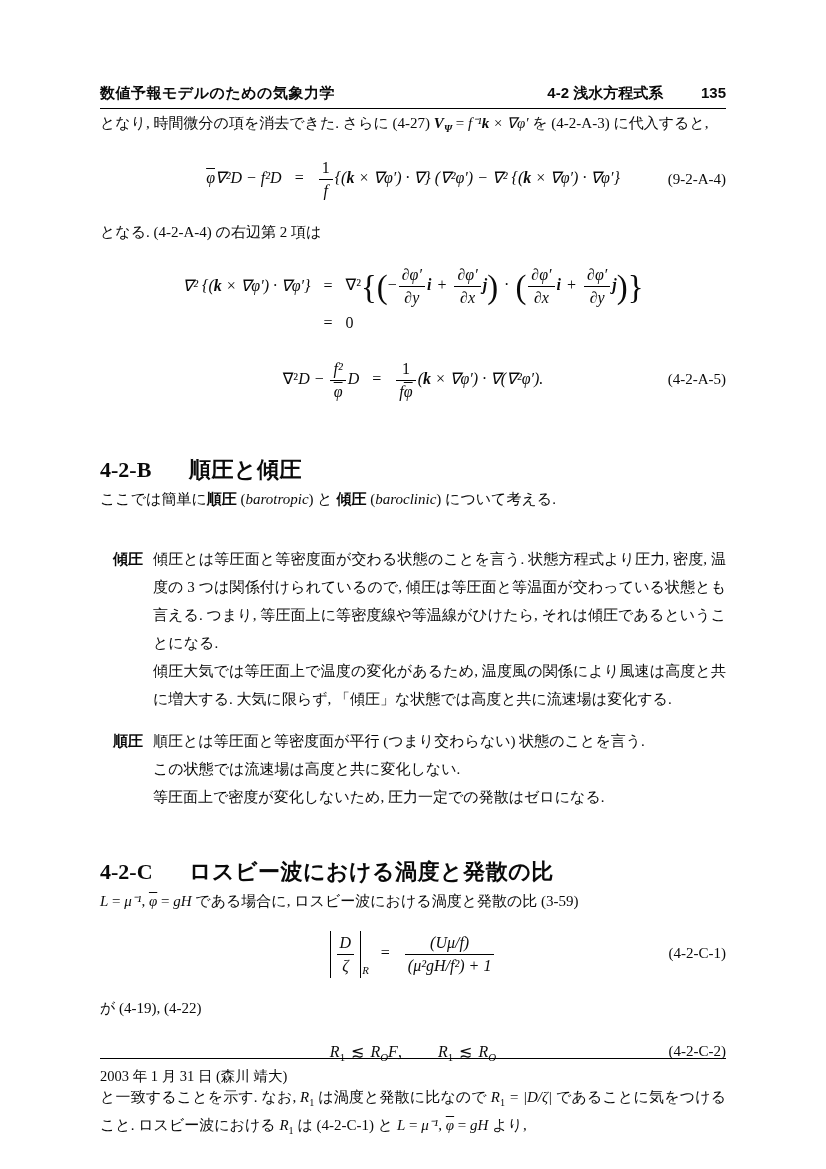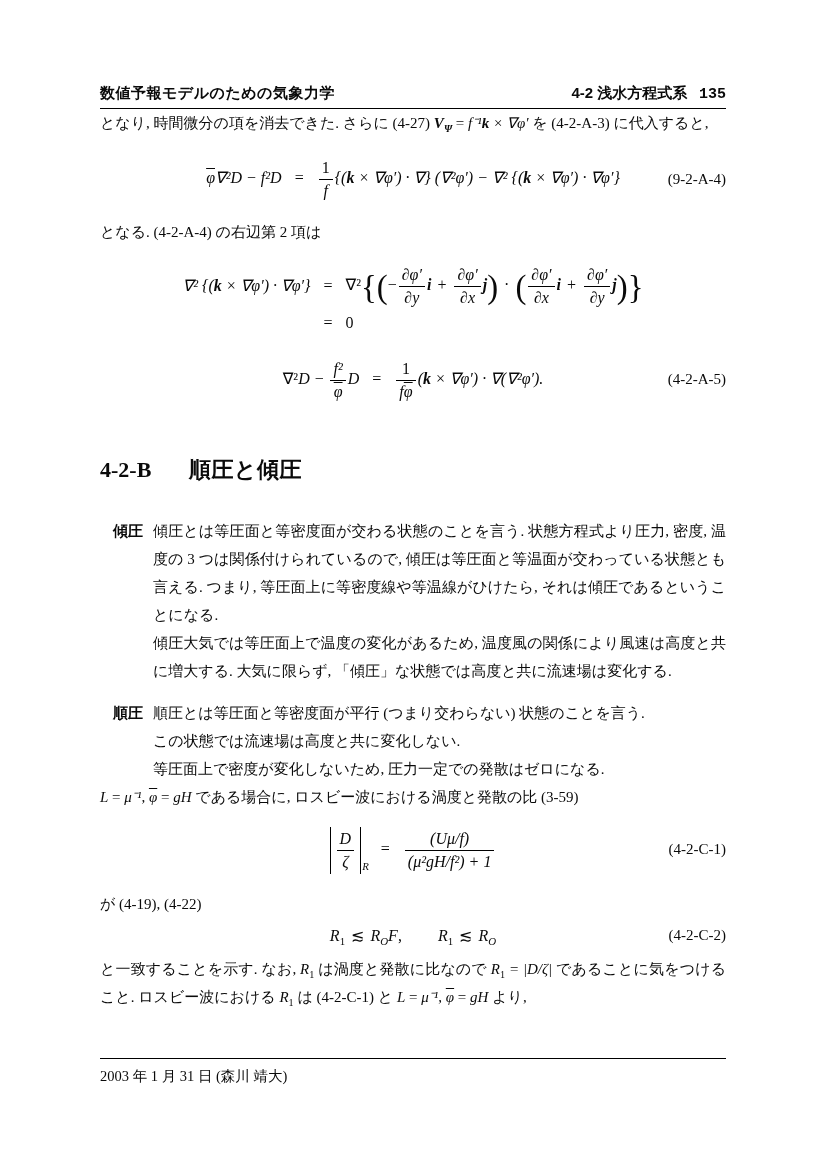--- a/index.html
+++ b/index.html
@@ -15,21 +15,21 @@
   
   .header {
     padding-top: 84px;
     display: flex; justify-content: space-between; align-items: baseline;
     border-bottom: 1px solid #000;
     padding-bottom: 5px;
     font-size: 15px; font-weight: bold;
   }
   .header .left { font-family: "Liberation Sans", sans-serif; letter-spacing: 0.5px; text-align: center; }
   .header .right { font-family: "Liberation Sans", sans-serif; }
-  .header .pagenum { font-family: Liberation Mono, monospace; margin-left: 8px; }
+  .header .pagenum { font-family: Liberation Sans, sans-serif; margin-left: 34px; }
 
   
   p.jp {
     font-size: 15px; line-height: 28px; margin: 0;
     text-align: justify;
   }
   .m  { font-family: "Liberation Serif", serif; }
   .it { font-style: italic; }
   .up { font-style: normal; }
   .bv { font-style: italic; font-weight: bold; }
@@ -101,21 +101,21 @@
   .sp-headb   { margin-top: 52px; }
   .sp-pb      { margin-top: 30px; }
   .sp-def1    { margin-top: 32px; }
   .sp-defp2   { margin-top: 10px; }
   .sp-def2    { margin-top: 14px; }
   .sp-defp    { margin-top: 8px; }
   .sp-headc   { margin-top: 46px; }
   .sp-pc      { margin-top: 30px; }
   .sp-eqc1    { margin: 16px 0; }
   .sp-pc2     { margin-top: 10px; }
-  .sp-eqc2    { margin: 8px 0; }
+  .sp-eqc2    { margin: 20px 0; }
   .sp-pc3     { margin-top: 14px; }
 </style>
 </head>
 <body>
 
 <div class="content">
 
   <div class="header">
     <span class="left">数値予報モデルのための気象力学</span>
     <span>
@@ -159,38 +159,44 @@
     <span class="body m">
       <span class="up">∇²</span><span class="it">D − </span><span class="frac"><span class="fn it">f²</span><span class="fd it ol">φ</span></span><span class="it">D</span><span class="eqs">=</span><span class="frac"><span class="fn up">1</span><span class="fd"><span class="it">f</span><span class="it ol">φ</span></span></span><span class="it">(</span><span class="bv">k</span><span class="it"> × ∇φ′) · ∇(∇²φ′).</span>
     </span>
     <span class="tag">(4-2-A-5)</span>
   </div>
 
   <div class="sechead sp-headb">
     <span class="secnum">4-2-B</span><span class="sectitle">順圧と傾圧</span>
   </div>
 
+  <p class="jp sp-pb">
+    <span>ここでは簡単に</span><span class="bt">順圧</span><span> (</span><span class="m it">barotropic</span><span>) と </span><span class="bt">傾圧</span><span> (</span><span class="m it">baroclinic</span><span>) について考える.</span>
+  </p>
 
   <div class="defitem sp-def1">
     <span class="deflabel">傾圧</span>
     <span class="defbody">
       <p class="jp">傾圧とは等圧面と等密度面が交わる状態のことを言う. 状態方程式より圧力, 密度, 温度の 3 つは関係付けられているので, 傾圧は等圧面と等温面が交わっている状態とも言える. つまり, 等圧面上に等密度線や等温線がひけたら, それは傾圧であるということになる.</p>
       <p class="jp sp-defp2">傾圧大気では等圧面上で温度の変化があるため, 温度風の関係により風速は高度と共に増大する. 大気に限らず, 「傾圧」な状態では高度と共に流速場は変化する.</p>
     </span>
   </div>
 
   <div class="defitem sp-def2">
     <span class="deflabel">順圧</span>
     <span class="defbody">
       <p class="jp">順圧とは等圧面と等密度面が平行 (つまり交わらない) 状態のことを言う.</p>
       <p class="jp sp-defp">この状態では流速場は高度と共に変化しない.</p>
       <p class="jp sp-defp">等圧面上で密度が変化しないため, 圧力一定での発散はゼロになる.</p>
     </span>
   </div>
 
+  <div class="sechead sp-headc">
+    <span class="secnum">4-2-C</span><span class="sectitle">ロスビー波における渦度と発散の比</span>
+  </div>
 
   <p class="jp sp-pc">
     <span class="m it">L</span><span class="m"> = </span><span class="m it">μ⁻¹</span><span class="m">, </span><span class="m it ol">φ</span><span class="m"> = </span><span class="m it">gH</span><span> である場合に, ロスビー波における渦度と発散の比 (3-59)</span>
   </p>
 
   <div class="eq sp-eqc1">
     <span class="body m">
       <span class="abs"><span class="frac"><span class="fn it">D</span><span class="fd it">ζ</span></span></span><sub class="absub it">R</sub><span class="eqs">=</span><span class="frac"><span class="fn it">(Uμ/f)</span><span class="fd it">(μ²gH/f²) + 1</span></span>
     </span>
     <span class="tag">(4-2-C-1)</span>

